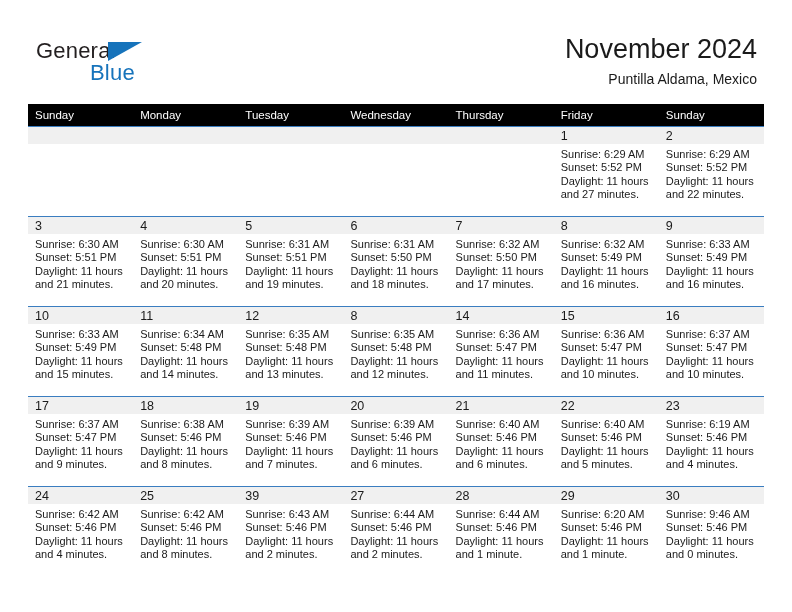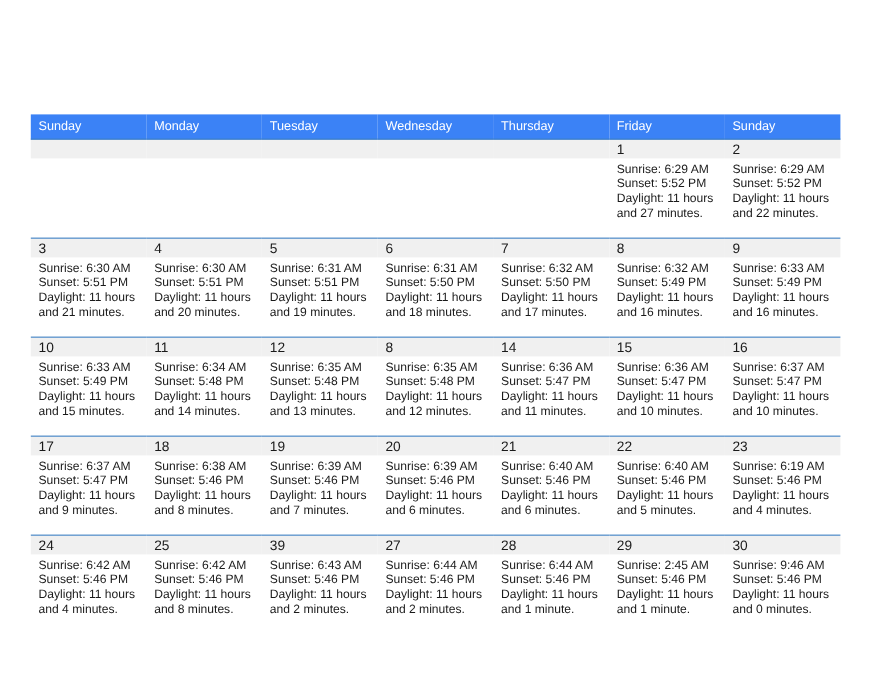--- a/index.html
+++ b/index.html
@@ -92,21 +92,21 @@
   .calendar {
     position: absolute;
     left: 28px;
     top: 104px;
     width: 736px;
     border-collapse: collapse;
     table-layout: fixed;
   }
 
   .calendar th {
-    background: #3b82f6;
+    background: #000000;
     color: #ffffff;
     font-weight: normal;
     font-size: 11.5px;
     text-align: left;
     padding: 5px 0 5px 7px;
     height: 12px;
     border: none;
   }
 
   .calendar td {
@@ -145,21 +145,30 @@
     background: #f0f0f0;
   }
 </style>
 </head>
 <body>
 
 <div class="page">
 
   <div class="header">
 
-
+    <div class="brand">
+      <span class="brand-general">General</span>
+      <span class="brand-triangle"></span>
+      <span class="brand-blue">Blue</span>
+    </div>
+
+    <div class="titles">
+      <div class="cal-title">November 2024</div>
+      <div class="cal-subtitle">Puntilla Aldama, Mexico</div>
+    </div>
 
   </div>
 
   <table class="calendar">
     <thead>
       <tr id="weekday-row">
           <th>Sunday</th>
           <th>Monday</th>
           <th>Tuesday</th>
           <th>Wednesday</th>
@@ -441,21 +450,21 @@
             <div class="cell-body">
               <div>Sunrise: 6:44 AM</div>
               <div>Sunset: 5:46 PM</div>
               <div>Daylight: 11 hours</div>
               <div>and 1 minute.</div>
             </div>
           </td>
           <td>
             <div class="daynum-band">29</div>
             <div class="cell-body">
-              <div>Sunrise: 2:45 AM</div>
+              <div>Sunrise: 6:20 AM</div>
               <div>Sunset: 5:46 PM</div>
               <div>Daylight: 11 hours</div>
               <div>and 1 minute.</div>
             </div>
           </td>
           <td>
             <div class="daynum-band">30</div>
             <div class="cell-body">
               <div>Sunrise: 9:46 AM</div>
               <div>Sunset: 5:46 PM</div>

